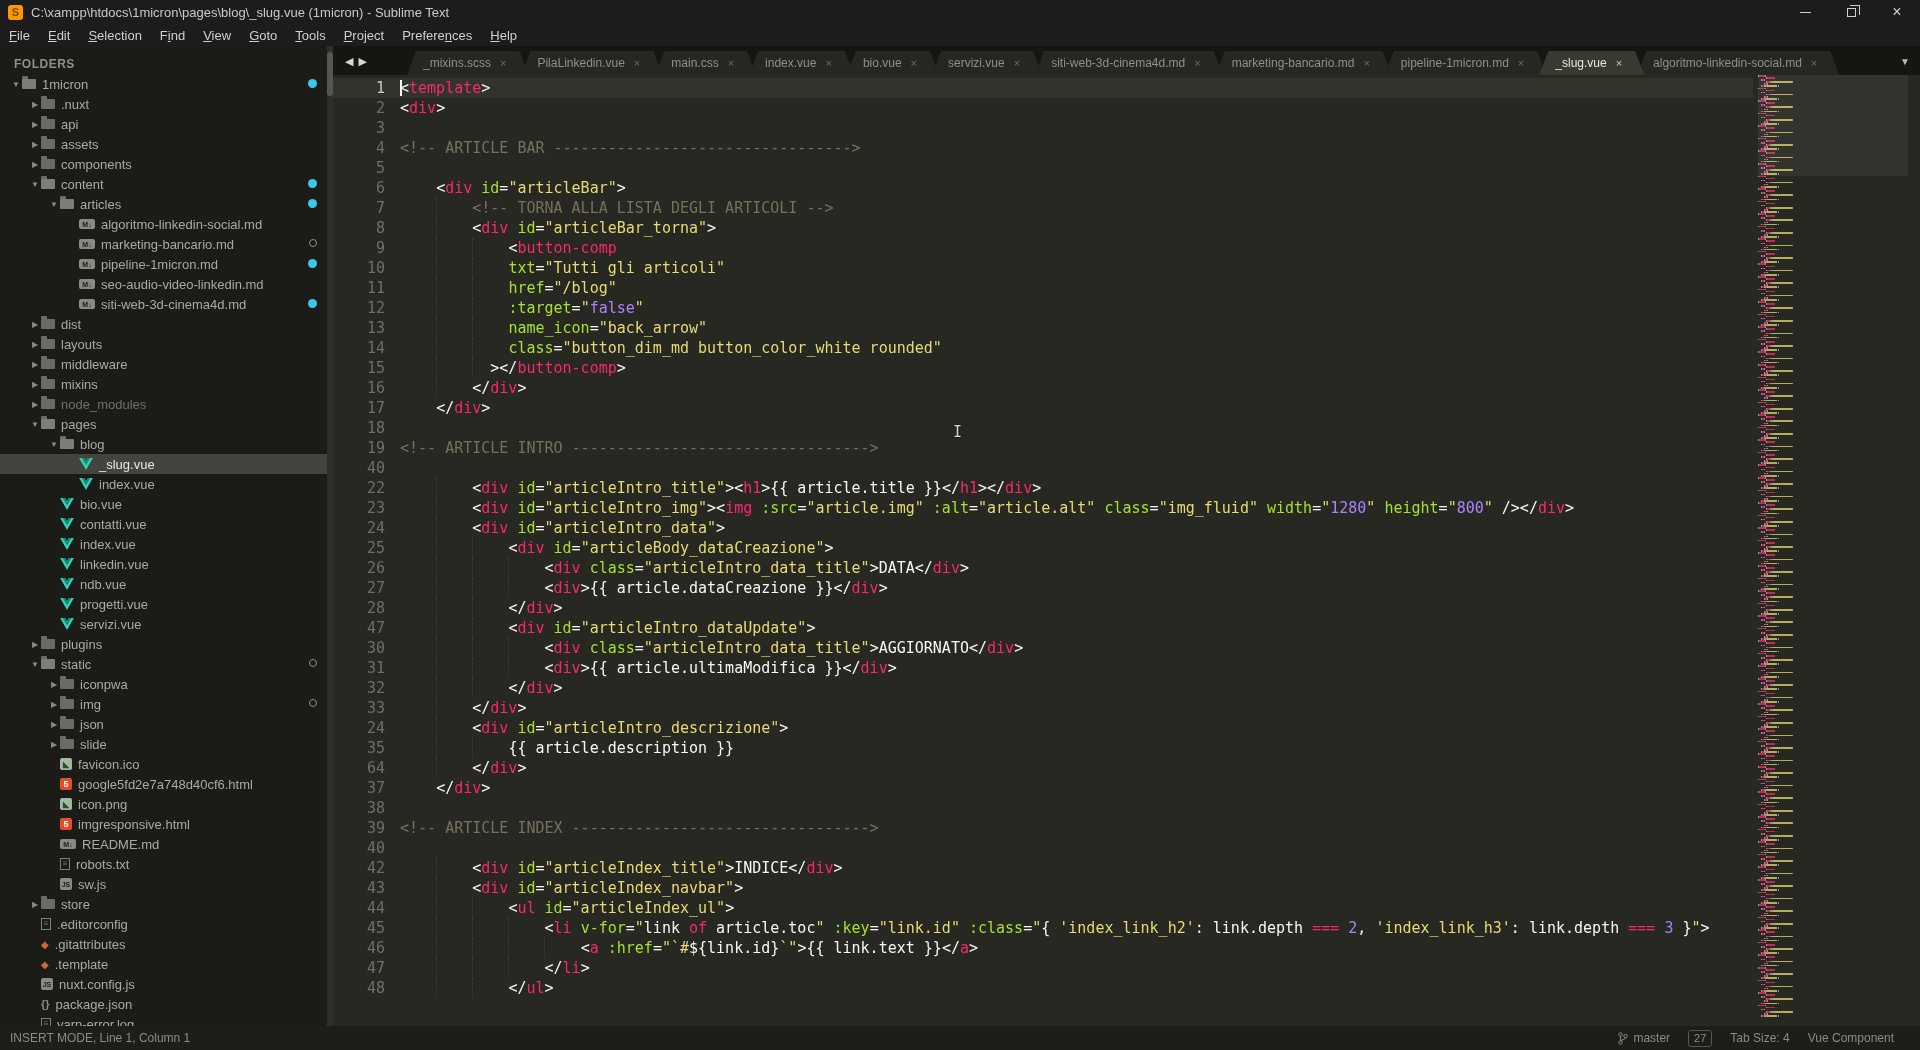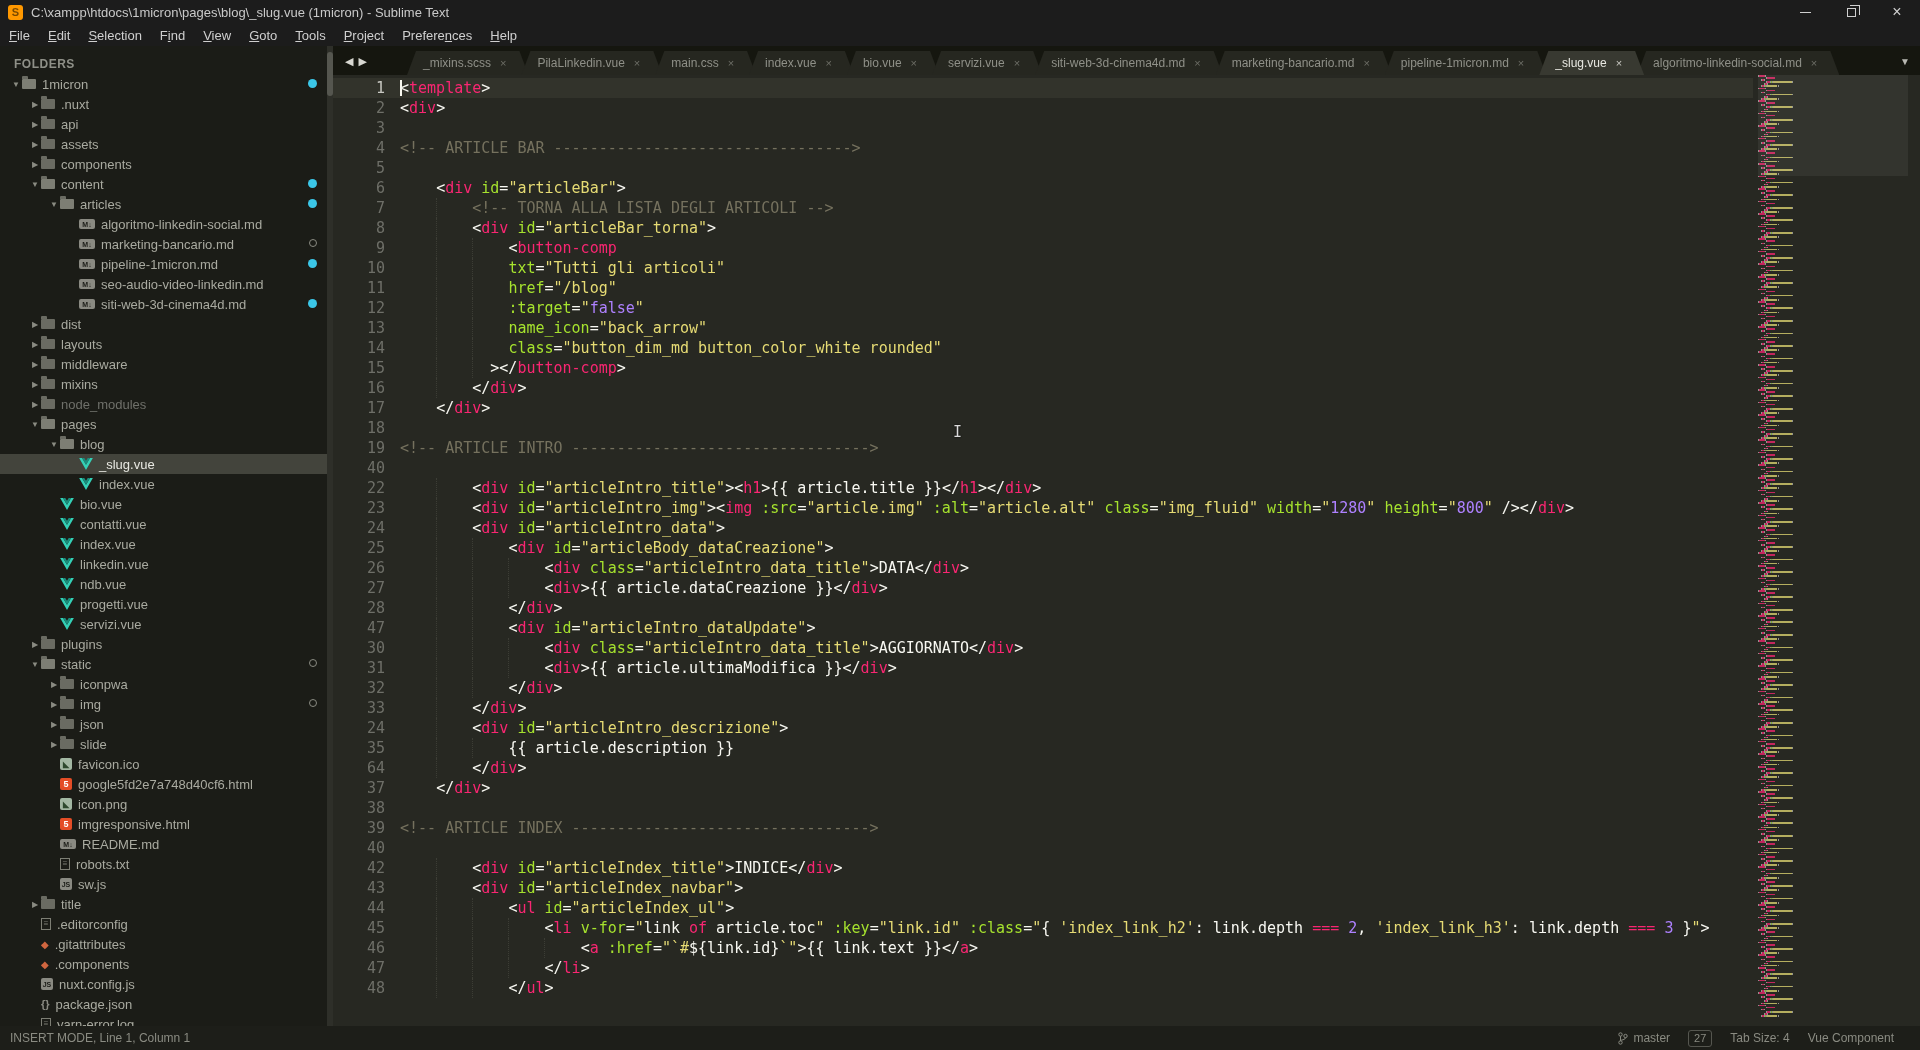--- a/index.html
+++ b/index.html
@@ -482,21 +482,21 @@
           <span class="ic-box ic-js">JS</span>
         </span>
         <span>sw.js</span>
       </div>
       <div class="tree-row">
         <span style="display:inline-block;width:29px;flex:none;"></span>
         <span class="tw">▶</span>
         <span class="fi">
           <span class="icon-folder"></span>
         </span>
-        <span>title</span>
+        <span>store</span>
       </div>
       <div class="tree-row">
         <span style="display:inline-block;width:29px;flex:none;"></span>
         <span class="tw"></span>
         <span class="fi">
           <span class="ic-cfg">≡</span>
         </span>
         <span>.editorconfig</span>
       </div>
       <div class="tree-row">
@@ -506,21 +506,21 @@
           <span class="ic-git">◆</span>
         </span>
         <span>.gitattributes</span>
       </div>
       <div class="tree-row">
         <span style="display:inline-block;width:29px;flex:none;"></span>
         <span class="tw"></span>
         <span class="fi">
           <span class="ic-git">◆</span>
         </span>
-        <span>.components</span>
+        <span>.template</span>
       </div>
       <div class="tree-row">
         <span style="display:inline-block;width:29px;flex:none;"></span>
         <span class="tw"></span>
         <span class="fi">
           <span class="ic-box ic-js">JS</span>
         </span>
         <span>nuxt.config.js</span>
       </div>
       <div class="tree-row">

